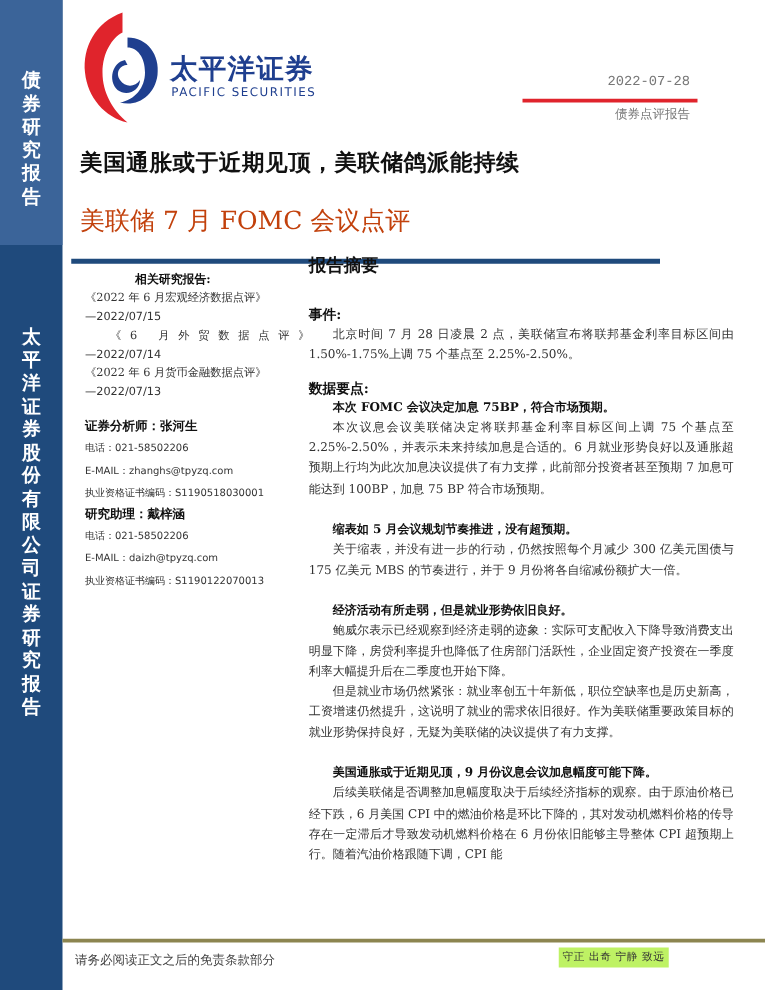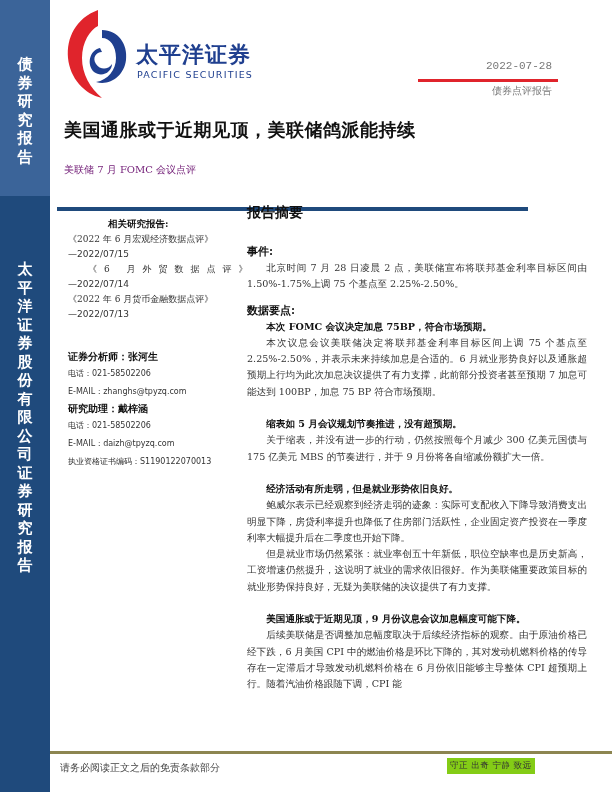--- a/index.html
+++ b/index.html
@@ -21,44 +21,44 @@
     font-family: "DejaVu Sans", sans-serif; letter-spacing: 1.2px; }
 
   .date { position: absolute; right: 60px; top: 60px; font-size: 11px; color: #777;
     font-family: Liberation Mono, monospace; }
   .red-line { position: absolute; left: 418px; top: 79px; width: 140px; height: 3px; background: #e0242c; }
   .report-type { position: absolute; right: 60px; top: 84px; font-size: 10px; color: #777;
     font-family: "DejaVu Sans", sans-serif; }
 
   .main-title { position: absolute; left: 64px; top: 118px; font-size: 18px; font-weight: bold; color: #111;
     letter-spacing: 0.5px; font-family: "DejaVu Serif", serif; white-space: nowrap; }
-  .sub-title { position: absolute; left: 64px; top: 163px; font-size: 10px; color: #701a75; white-space: nowrap; }
+  .sub-title { position: absolute; left: 64px; top: 163px; font-size: 20px; color: #c2410c; white-space: nowrap; }
 
   .blue-rule { position: absolute; left: 57px; top: 207px; width: 471px; height: 4px; background: #1f4a7c; }
 
   .left-col { position: absolute; left: 68px; top: 216px; width: 160px; font-size: 9px; color: #333; }
   .lc-head { font-weight: bold; font-size: 9.5px; color: #111; line-height: 16px; margin-left: 40px; }
   .lc-line { line-height: 15px; font-size: 9px; font-family: "DejaVu Sans", sans-serif; white-space: nowrap; }
   .lc-line.serif { font-family: "DejaVu Serif", serif; }
   .spaced { letter-spacing: 7px; margin-left: 20px; }
-  .analyst-block { margin-top: 27px; }
+  .analyst-block { margin-top: 12px; }
   .contact { font-size: 8px; line-height: 18px; font-family: "DejaVu Sans", sans-serif; white-space: nowrap; }
   .analyst-name { font-weight: bold; font-size: 10px; line-height: 16px; color: #111; }
 
   .right-col { position: absolute; left: 247px; top: 204px; width: 340px; color: #333; }
   .rc-h1 { font-size: 14px; font-weight: bold; color: #111; margin-bottom: 22px; }
   .rc-h2 { font-size: 11px; font-weight: bold; color: #111; line-height: 16px; }
   .rc-p { font-size: 9.6px; line-height: 16.3px; text-indent: 2em; text-align: justify; }
   .rc-sub { font-size: 9.6px; font-weight: bold; color: #111; line-height: 16.3px; text-indent: 2em; }
   .gap { height: 16px; }
   .gap-s { height: 10px; }
 
   .footer-rule { position: absolute; left: 50px; top: 751px; width: 562px; height: 3px; background: #8c8550; }
   .footer-left { position: absolute; left: 60px; top: 761px; font-size: 10px; color: #444; }
-  .footer-right { position: absolute; left: 447px; top: 758px; font-size: 8.5px; color: #333; background: #84cc16;
+  .footer-right { position: absolute; left: 447px; top: 758px; font-size: 8.5px; color: #333; background: #bef264;
     padding: 2px 3px; letter-spacing: 0.5px; }
 </style>
 </head>
 <body>
 
 <div class="sidebar">
   <div class="sidebar-top"></div>
   <div class="sidebar-text st1" id="st1">
       <span>债</span>
       <span>券</span>
@@ -117,20 +117,21 @@
   </div>
   <div>
     <div class="lc-line serif">《2022 年 6 月货币金融数据点评》</div>
     <div class="lc-line">—2022/07/13</div>
   </div>
 
   <div class="analyst-block">
     <div class="analyst-name">证券分析师：张河生</div>
     <div class="contact">电话：021-58502206</div>
     <div class="contact">E-MAIL：zhanghs@tpyzq.com</div>
+    <div class="contact">执业资格证书编码：S1190518030001</div>
   </div>
   <div>
     <div class="analyst-name">研究助理：戴梓涵</div>
     <div class="contact">电话：021-58502206</div>
     <div class="contact">E-MAIL：daizh@tpyzq.com</div>
     <div class="contact">执业资格证书编码：S1190122070013</div>
   </div>
 </div>
 
 <div class="right-col">

